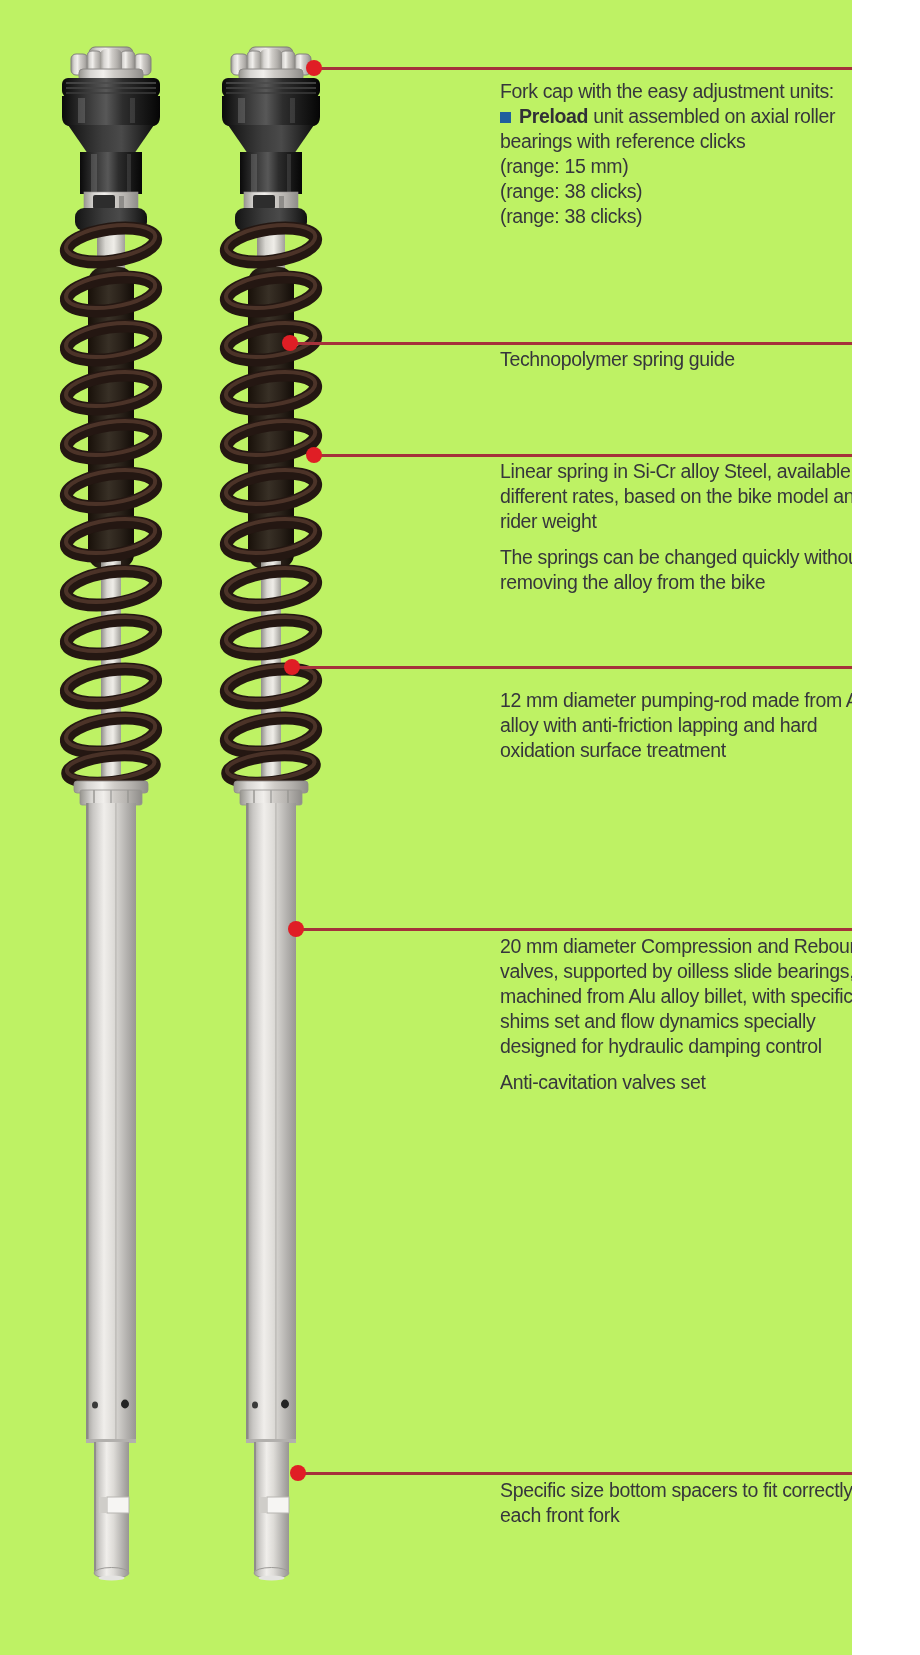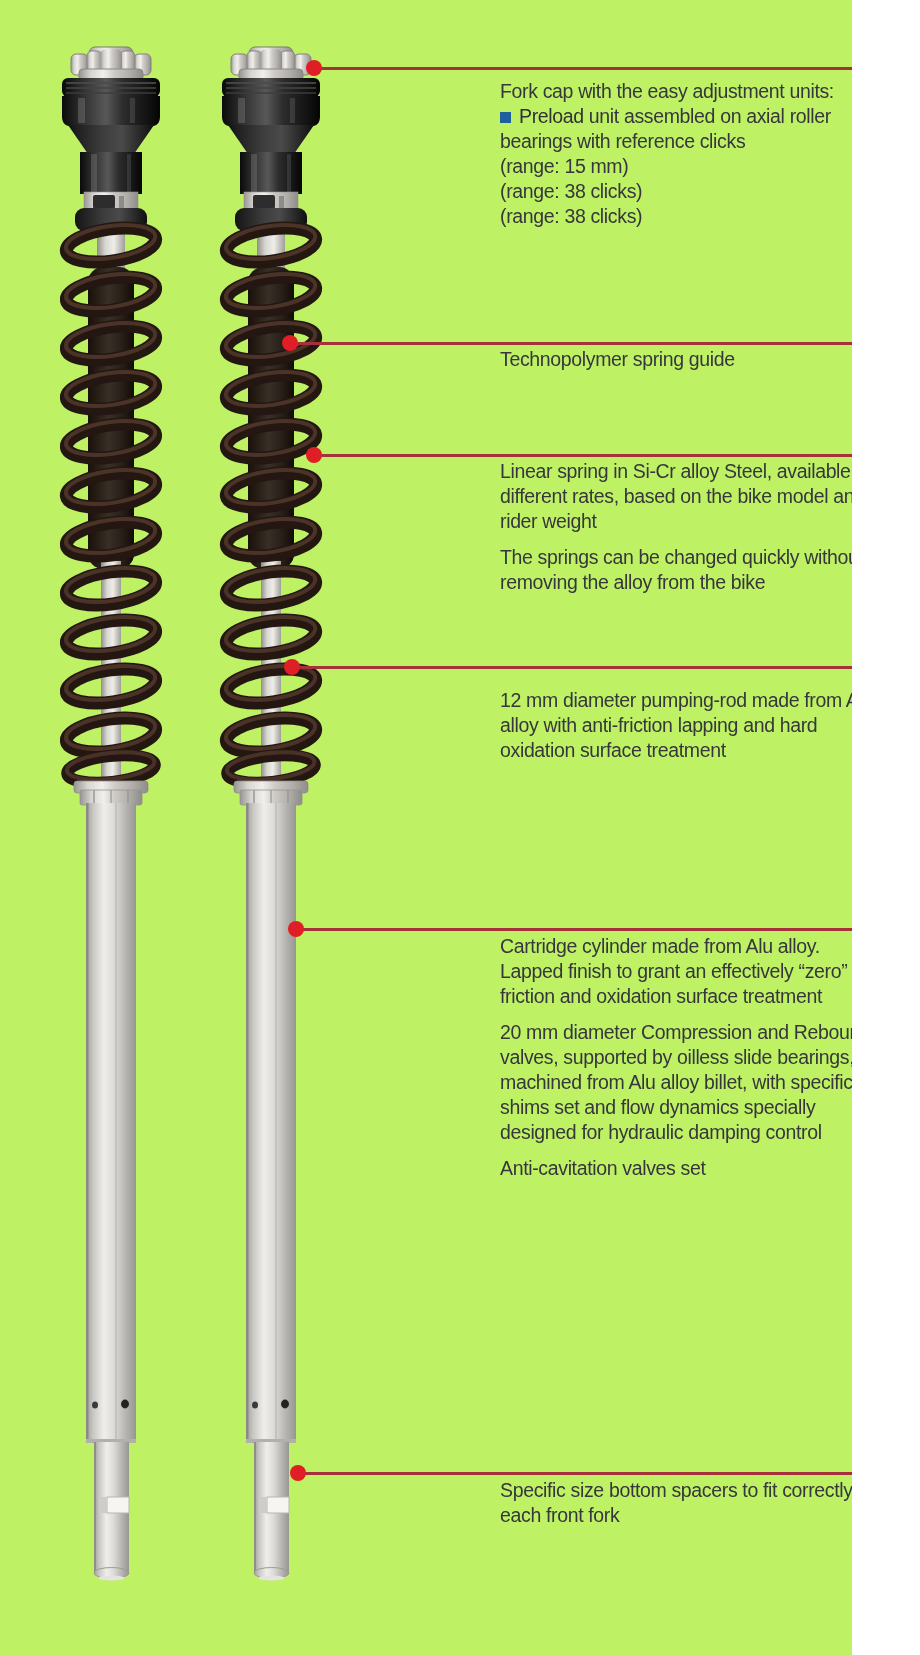--- a/index.html
+++ b/index.html
@@ -11,21 +11,21 @@
   #fork-left{left:31px;}
   #fork-right{left:191px;}
 
   .leader{position:absolute;height:3px;background:#a5323b;}
   .dot{position:absolute;width:16px;height:16px;border-radius:50%;background:#e01e25;}
 
   .ann{position:absolute;left:500px;width:382px;color:#36363c;font-size:19.5px;
        line-height:25px;letter-spacing:-0.35px;}
   .ann .p{margin:0;}
   .ann .p + .p.para{margin-top:11px;}
-  .ann b{font-weight:400;color:#303036;text-align:center;}
+  .ann b{font-weight:700;color:#303036;text-align:center;}
   .sq{display:inline-block;width:11px;height:11px;background:#1f5f9e;margin-right:8px;
       vertical-align:baseline;position:relative;top:0px;}
 
   #ann-1{top:79px;}
   #ann-2{top:347px;}
   #ann-3{top:459px;}
   #ann-4{top:672px;margin-top:16px;}
   #ann-5{top:934px;}
   #ann-6{top:1478px;}
 
@@ -251,21 +251,20 @@
   <div id="ann-3" class="ann">
     <div class="p">Linear spring in Si-Cr alloy Steel, available in different rates, based on the bike model and rider weight</div>
     <div class="p para">The springs can be changed quickly without removing the alloy from the bike</div>
   </div>
 
   <div id="ann-4" class="ann">
     <div class="p">12 mm diameter pumping-rod made from Alu alloy with anti-friction lapping and hard oxidation surface treatment</div>
   </div>
 
   <div id="ann-5" class="ann">
-    <div class="p">Cartridge cylinder made from Alu alloy. Lapped finish to grant an effectively “zero” friction and oxidation surface treatment</div>
     <div class="p para">20 mm diameter Compression and Rebound valves, supported by oilless slide bearings, machined from Alu alloy billet, with specific shims set and flow dynamics specially designed for  hydraulic damping control</div>
     <div class="p para">Anti-cavitation valves set</div>
   </div>
 
   <div id="ann-6" class="ann">
     <div class="p">Specific size bottom spacers to fit correctly on each front fork</div>
   </div>
 
 </div>
 

